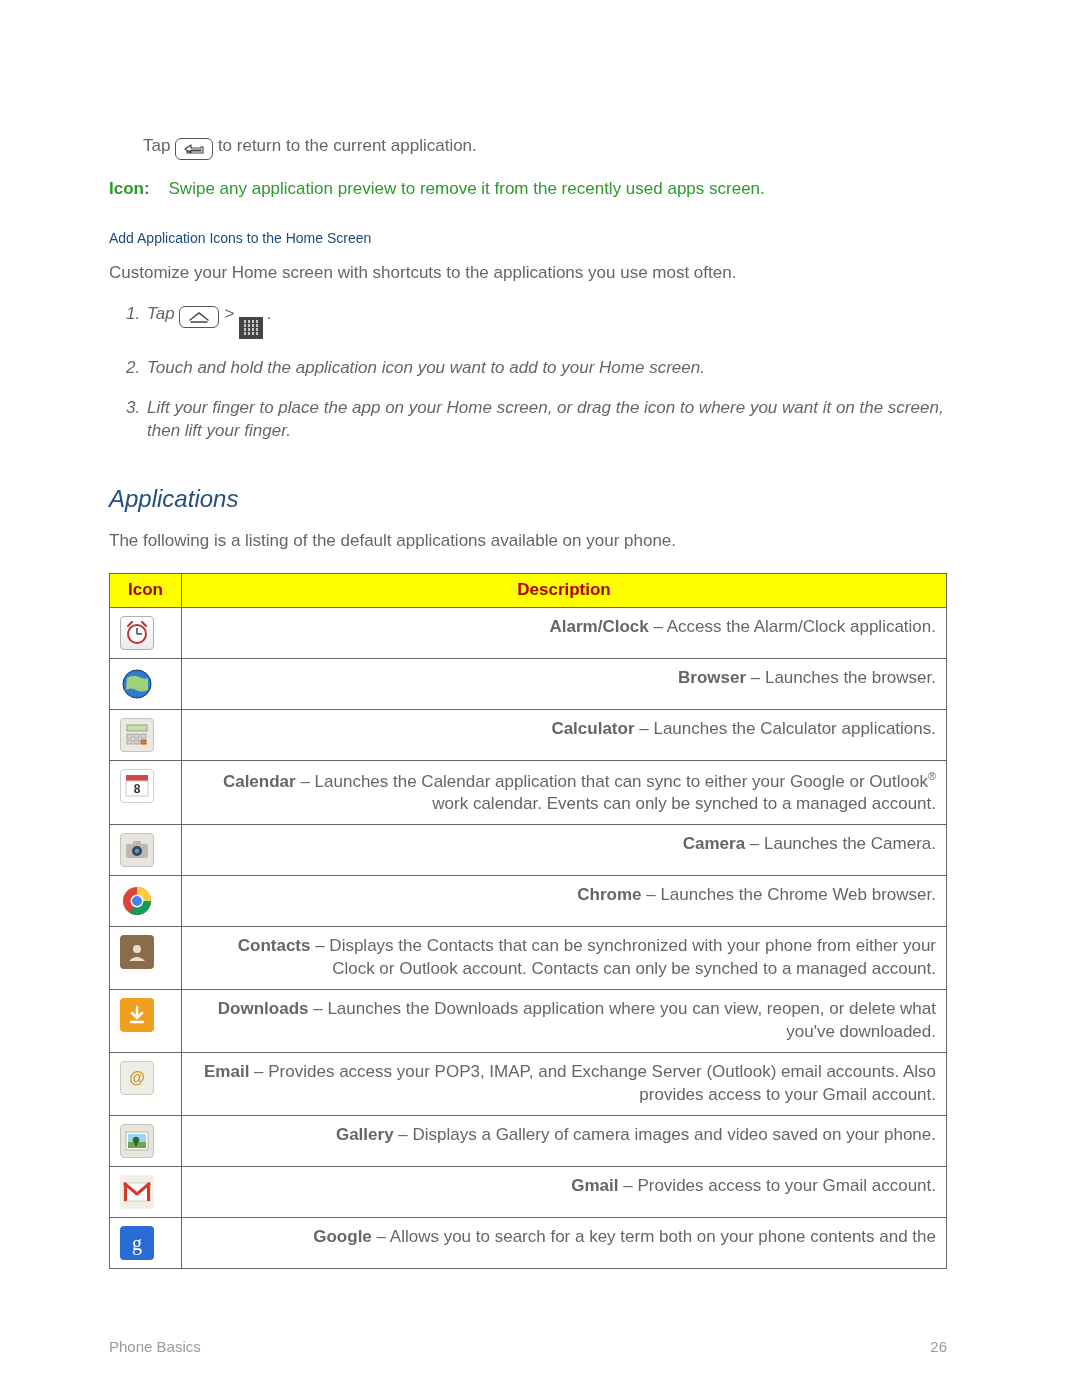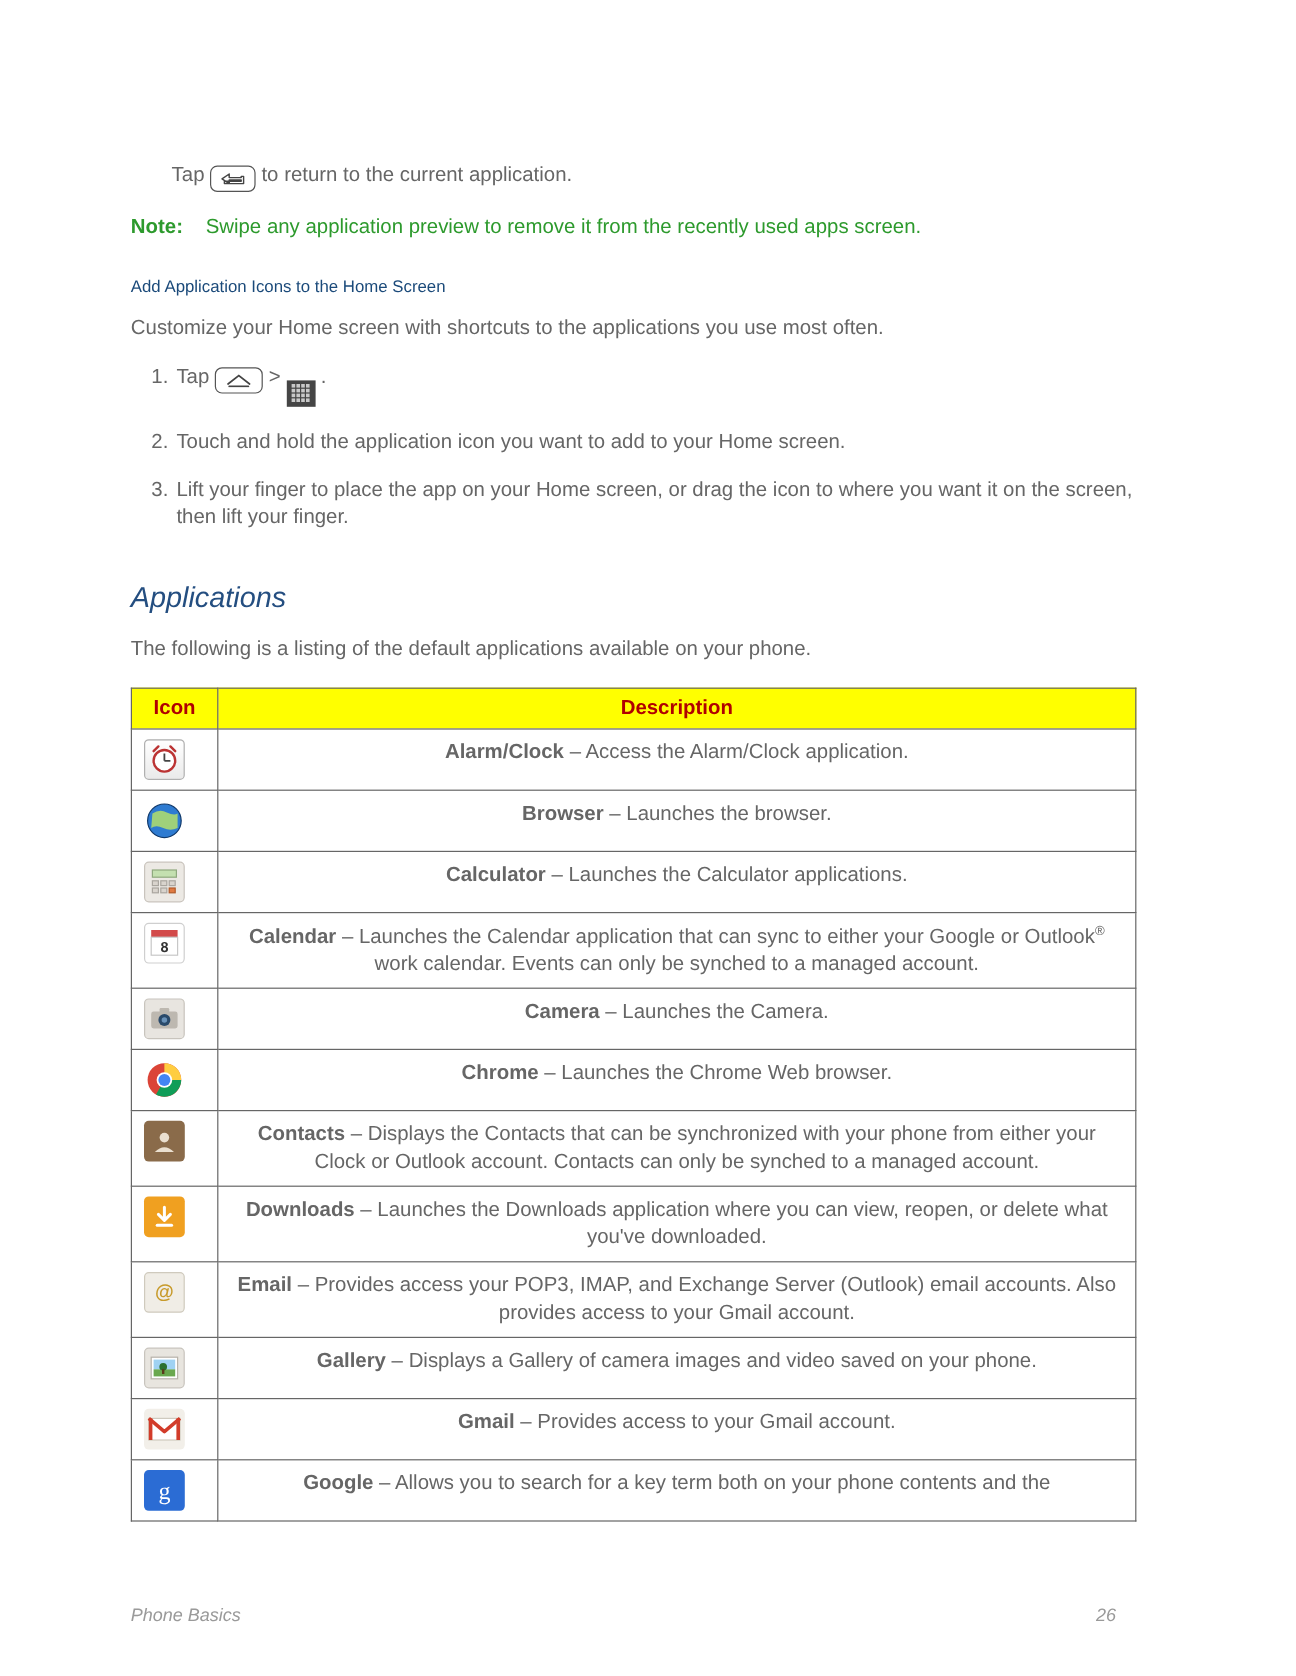--- a/index.html
+++ b/index.html
@@ -42,21 +42,21 @@
     font-weight: normal;
     color: var(--heading-navy);
     margin: 0 0 14px 0;
   }
   .para { margin-bottom: 18px; }
 
   ol.steps {
     margin: 0 0 40px 0;
     padding-left: 36px;
   }
-  ol.steps li { margin-bottom: 18px; padding-left: 2px; }
+  ol.steps li { margin-bottom: 18px; padding-left: 2px; font-style: italic; }
 
   h1.section {
     font-size: 24px;
     font-style: italic;
     font-weight: normal;
     color: var(--heading-navy2);
     margin: 0 0 14px 0;
   }
 
   
@@ -91,21 +91,21 @@
   
   table.apps {
     border-collapse: collapse;
     width: 100%;
     margin-top: 20px;
   }
   table.apps th, table.apps td {
     border: 1px solid var(--cell-border);
     padding: 8px 10px;
     vertical-align: top;
-    text-align: center;
+    text-align: right;
   }
   table.apps th {
     background: var(--yellow);
     color: #b00000;
     font-weight: bold;
     text-align: center;
     padding: 5px 10px;
   }
   table.apps th.icon-col { width: 72px; }
   .row-strong { font-weight: bold; color: var(--ink); }
@@ -115,46 +115,45 @@
   .app-ico {
     width: 34px; height: 34px;
     display: flex; align-items: center; justify-content: center;
     border-radius: 4px;
   }
   .app-ico svg { display: block; }
 
   
   .footer {
     position: absolute;
-    left: 109px; right: 126px;
+    left: 109px; right: 109px;
     bottom: 40px;
     display: flex;
     justify-content: space-between;
     color: #9a9a9a;
     font-size: 15px;
-    font-style: italic;
   }
 </style>
 </head>
 <body>
 
 <div class="page">
 
   <div class="tap-line">
     <span>Tap </span>
     <span class="keycap">
       <svg width="22" height="12" viewBox="0 0 22 12">
         <path d="M2 6 L8 2 L8 5 L18 5 L18 4 L20 4 L20 10 L4 10 L4 8 L18 8 L18 7 L8 7 L8 10 Z" fill="none" stroke="#444" stroke-width="1.2" stroke-linejoin="round"></path>
       </svg>
     </span>
     <span> to return to the current application.</span>
   </div>
 
   <div class="note-line">
-    <span class="note-label">Note:</span>
+    <span class="note-label">Icon:</span>
     <span>&nbsp;&nbsp;</span>
     <span>Swipe any application preview to remove it from the recently used apps screen.</span>
   </div>
 
   <h2 class="subhead">Add Application Icons to the Home Screen</h2>
 
   <div class="para">Customize your Home screen with shortcuts to the applications you use most often.</div>
 
   <ol class="steps">
     <li>

